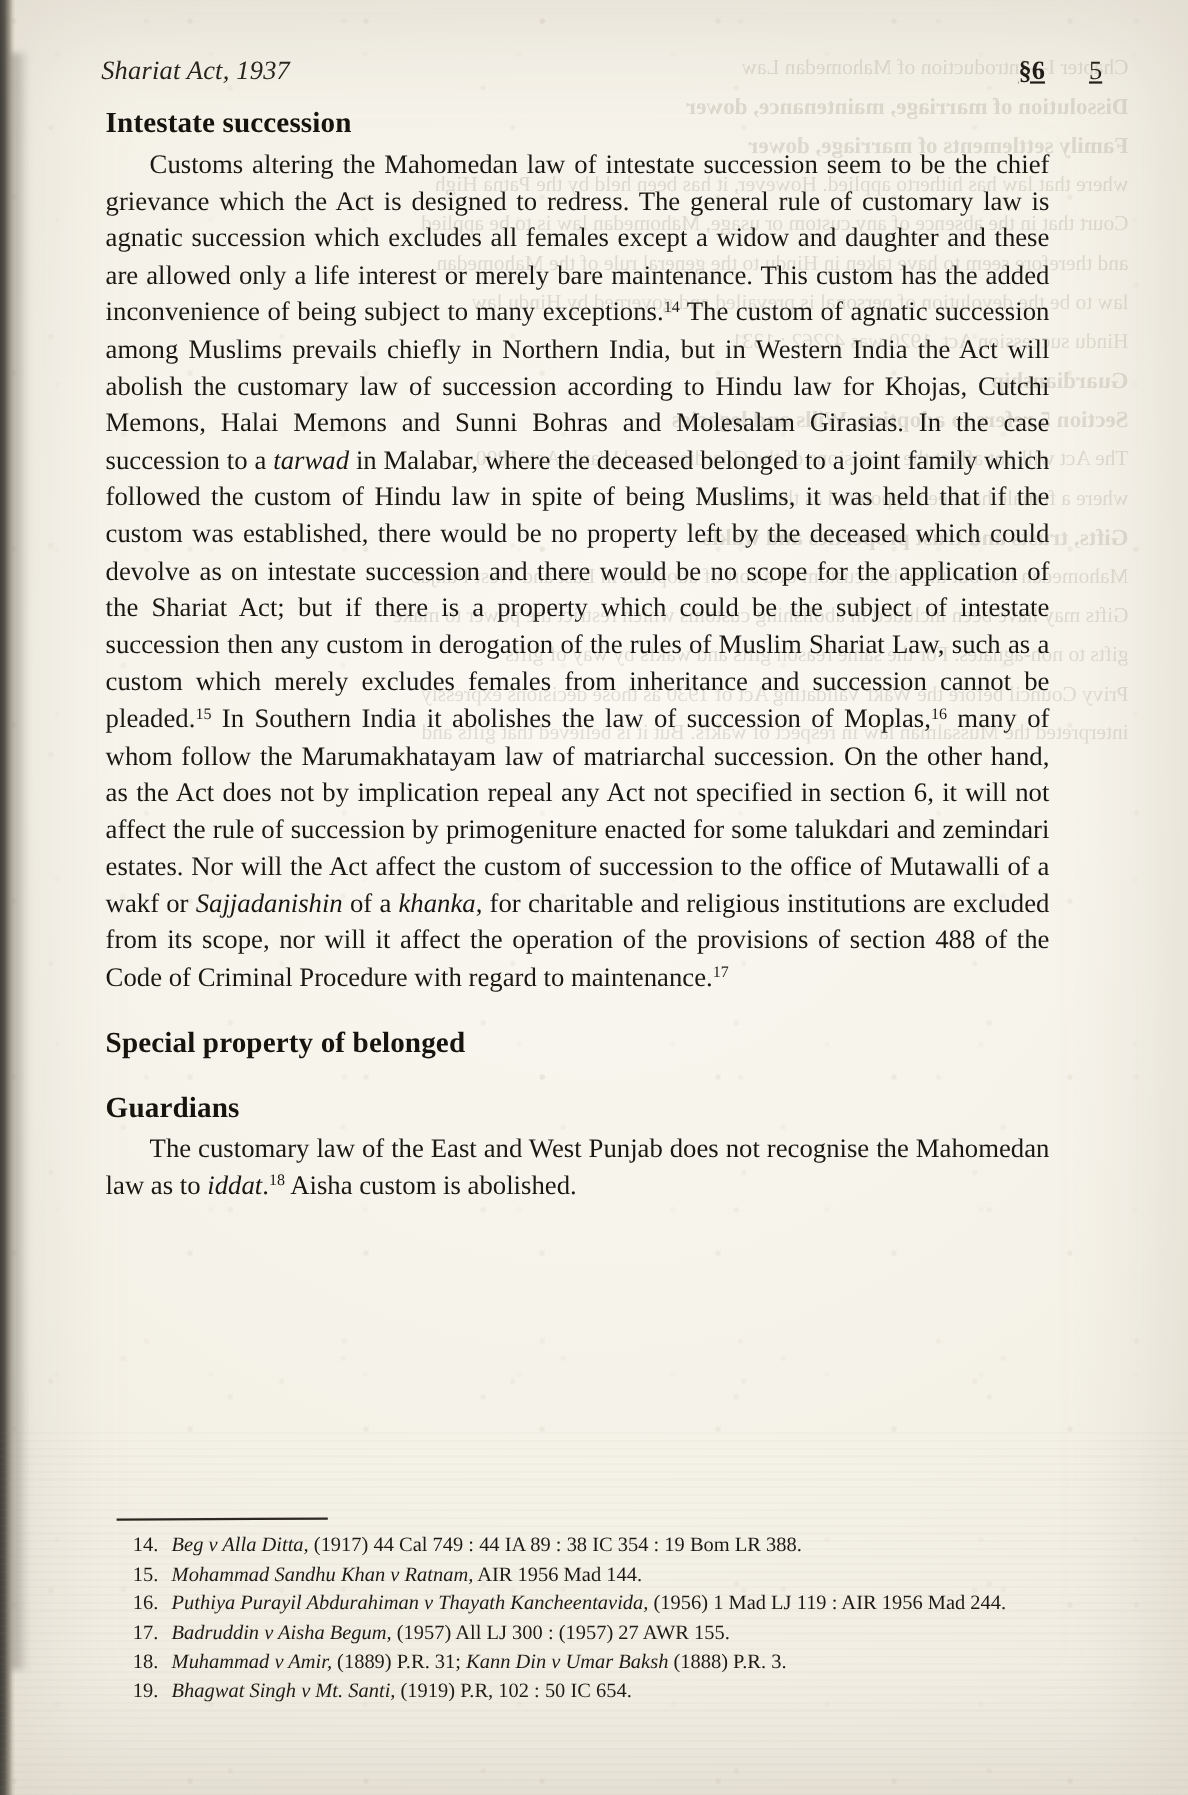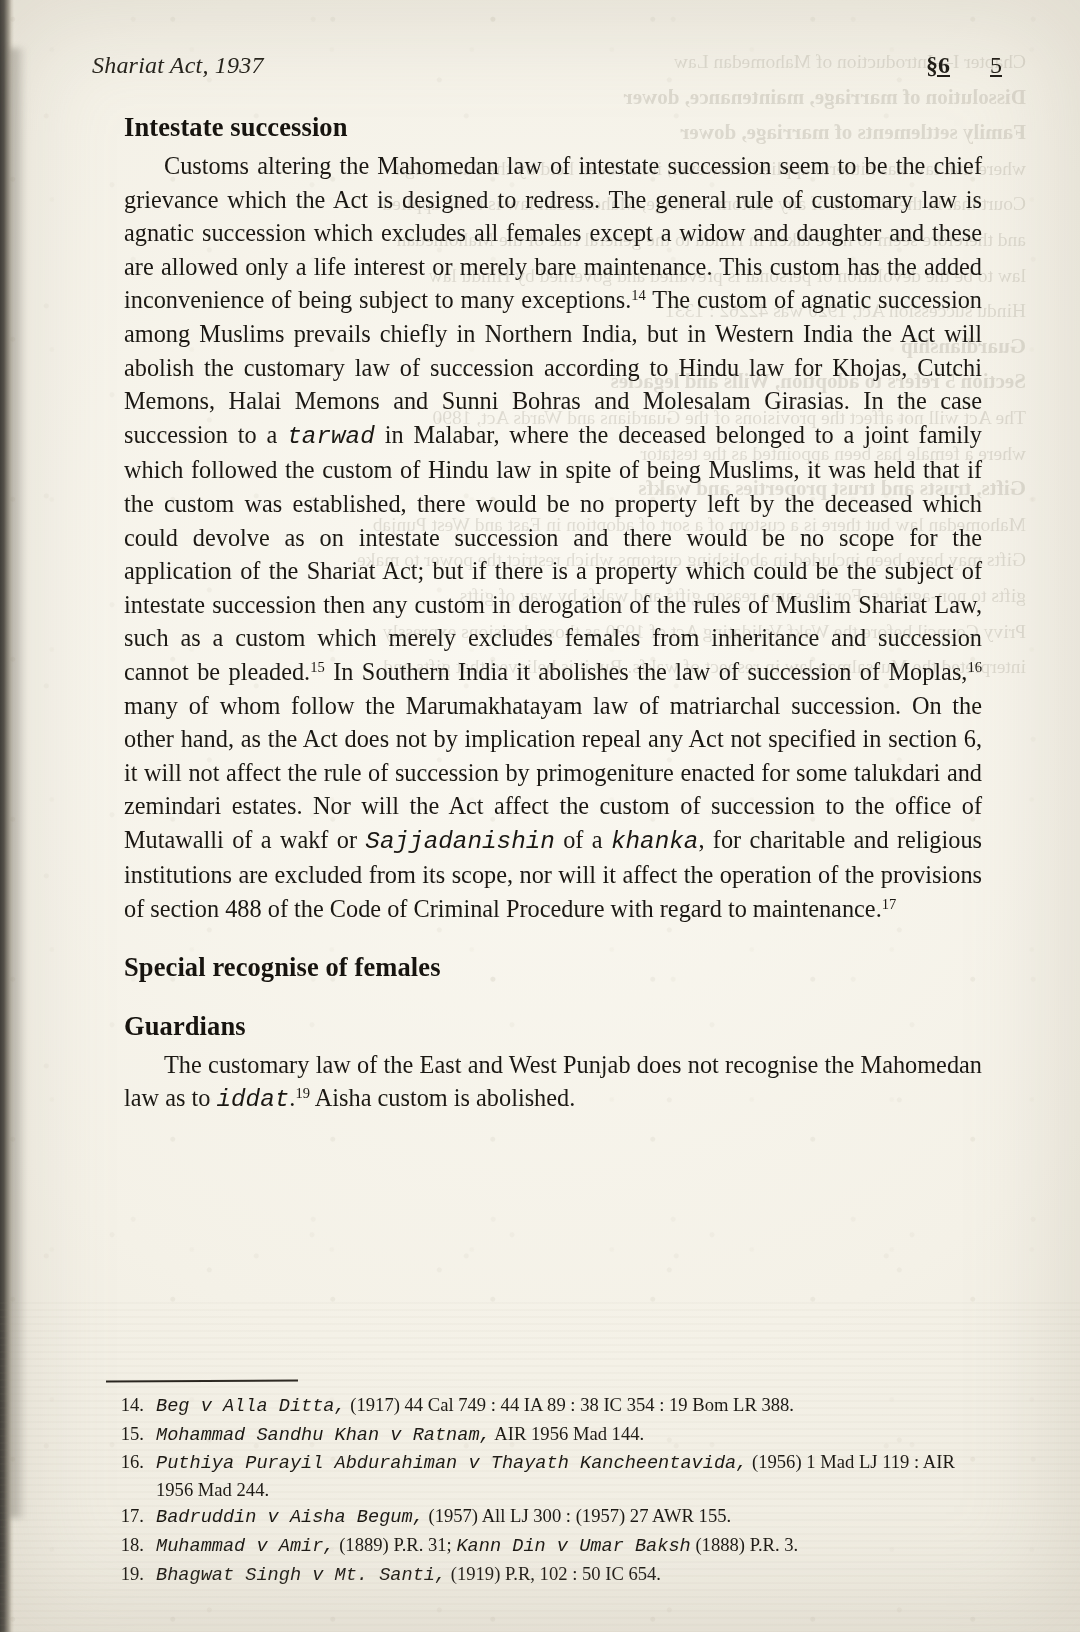--- a/index.html
+++ b/index.html
@@ -74,40 +74,39 @@
     font-style:italic;font-size:24px;color:#232019;letter-spacing:.2px;
   }
   #runhead .rh-right{
     position:absolute;right:0;top:0;
     font-size:24px;color:#1d1a14;text-decoration:underline;
   }
   #runhead .sec{font-weight:bold;margin-right:40px;}
 
   
   #col{
-    position:absolute;left:96px;top:112px;width:858px;
+    position:absolute;left:96px;top:96px;width:858px;
     color:#1b1813;
-    margin-left:28px;
   }
   h2.head{
     margin:0 0 6px 0;
     font-size:26.5px;font-weight:bold;
     letter-spacing:.1px;
     color:#17140f;
   }
   p.body{
     margin:0;
     font-size:24.3px;
     line-height:33.6px;
     text-align:justify;
     text-indent:40px;
     color:#1b1813;
     hyphens:none;
   }
-  i{font-style:italic;font-family:Liberation Mono, monospace;}
+  i{font-style:italic;}
   sup{font-size:.60em;vertical-align:.52em;line-height:0;}
 
   .gap-a{height:26px;}
   .gap-b{height:22px;}
 
   
   #fnote{
     position:absolute;left:100px;top:1380px;width:880px;
   }
   #fn-rule{
@@ -164,26 +163,26 @@
     <span class="rh-right"><span class="sec">§6</span><span>5</span></span>
   </div>
 
   <div id="col">
 
     <h2 class="head">Intestate succession</h2>
     <p class="body"><span>Customs altering the Mahomedan law of intestate succession seem to be the chief grievance which the Act is designed to redress. The general rule of customary law is agnatic succession which excludes all females except a widow and daughter and these are allowed only a life interest or merely bare maintenance. This custom has the added inconvenience of being subject to many exceptions.</span><sup>14</sup><span> The custom of agnatic succession among Muslims prevails chiefly in Northern India, but in Western India the Act will abolish the customary law of succession according to Hindu law for Khojas, Cutchi Memons, Halai Memons and Sunni Bohras and Molesalam Girasias. In the case succession to a </span><i>tarwad</i><span> in Malabar, where the deceased belonged to a joint family which followed the custom of Hindu law in spite of being Muslims, it was held that if the custom was established, there would be no property left by the deceased which could devolve as on intestate succession and there would be no scope for the application of the Shariat Act; but if there is a property which could be the subject of intestate succession then any custom in derogation of the rules of Muslim Shariat Law, such as a custom which merely excludes females from inheritance and succession cannot be pleaded.</span><sup>15</sup><span> In Southern India it abolishes the law of succession of Moplas,</span><sup>16</sup><span> many of whom follow the Marumakhatayam law of matriarchal succession. On the other hand, as the Act does not by implication repeal any Act not specified in section 6, it will not affect the rule of succession by primogeniture enacted for some talukdari and zemindari estates. Nor will the Act affect the custom of succession to the office of Mutawalli of a wakf or </span><i>Sajjadanishin</i><span> of a </span><i>khanka</i><span>, for charitable and religious institutions are excluded from its scope, nor will it affect the operation of the provisions of section 488 of the Code of Criminal Procedure with regard to maintenance.</span><sup>17</sup></p>
 
     <div class="gap-a"></div>
 
-    <h2 class="head">Special recognise of females</h2>
+    <h2 class="head">Special property of belonged</h2>
 
     <div class="gap-b"></div>
 
     <h2 class="head">Guardians</h2>
-    <p class="body"><span>The customary law of the East and West Punjab does not recognise the Mahomedan law as to </span><i>iddat</i><span>.</span><sup>19</sup><span> Aisha custom is abolished.</span></p>
+    <p class="body"><span>The customary law of the East and West Punjab does not recognise the Mahomedan law as to </span><i>iddat</i><span>.</span><sup>18</sup><span> Aisha custom is abolished.</span></p>
 
   </div>
 
   <div id="fnote">
     <div id="fn-rule"></div>
     <div id="fn-list">
         <div class="fn">
           <div class="num">14.</div>
           <div class="txt"><i>Beg v Alla Ditta,</i><span> (1917) 44 Cal 749 : 44 IA 89 : 38 IC 354 : 19 Bom LR 388.</span></div>
         </div>

